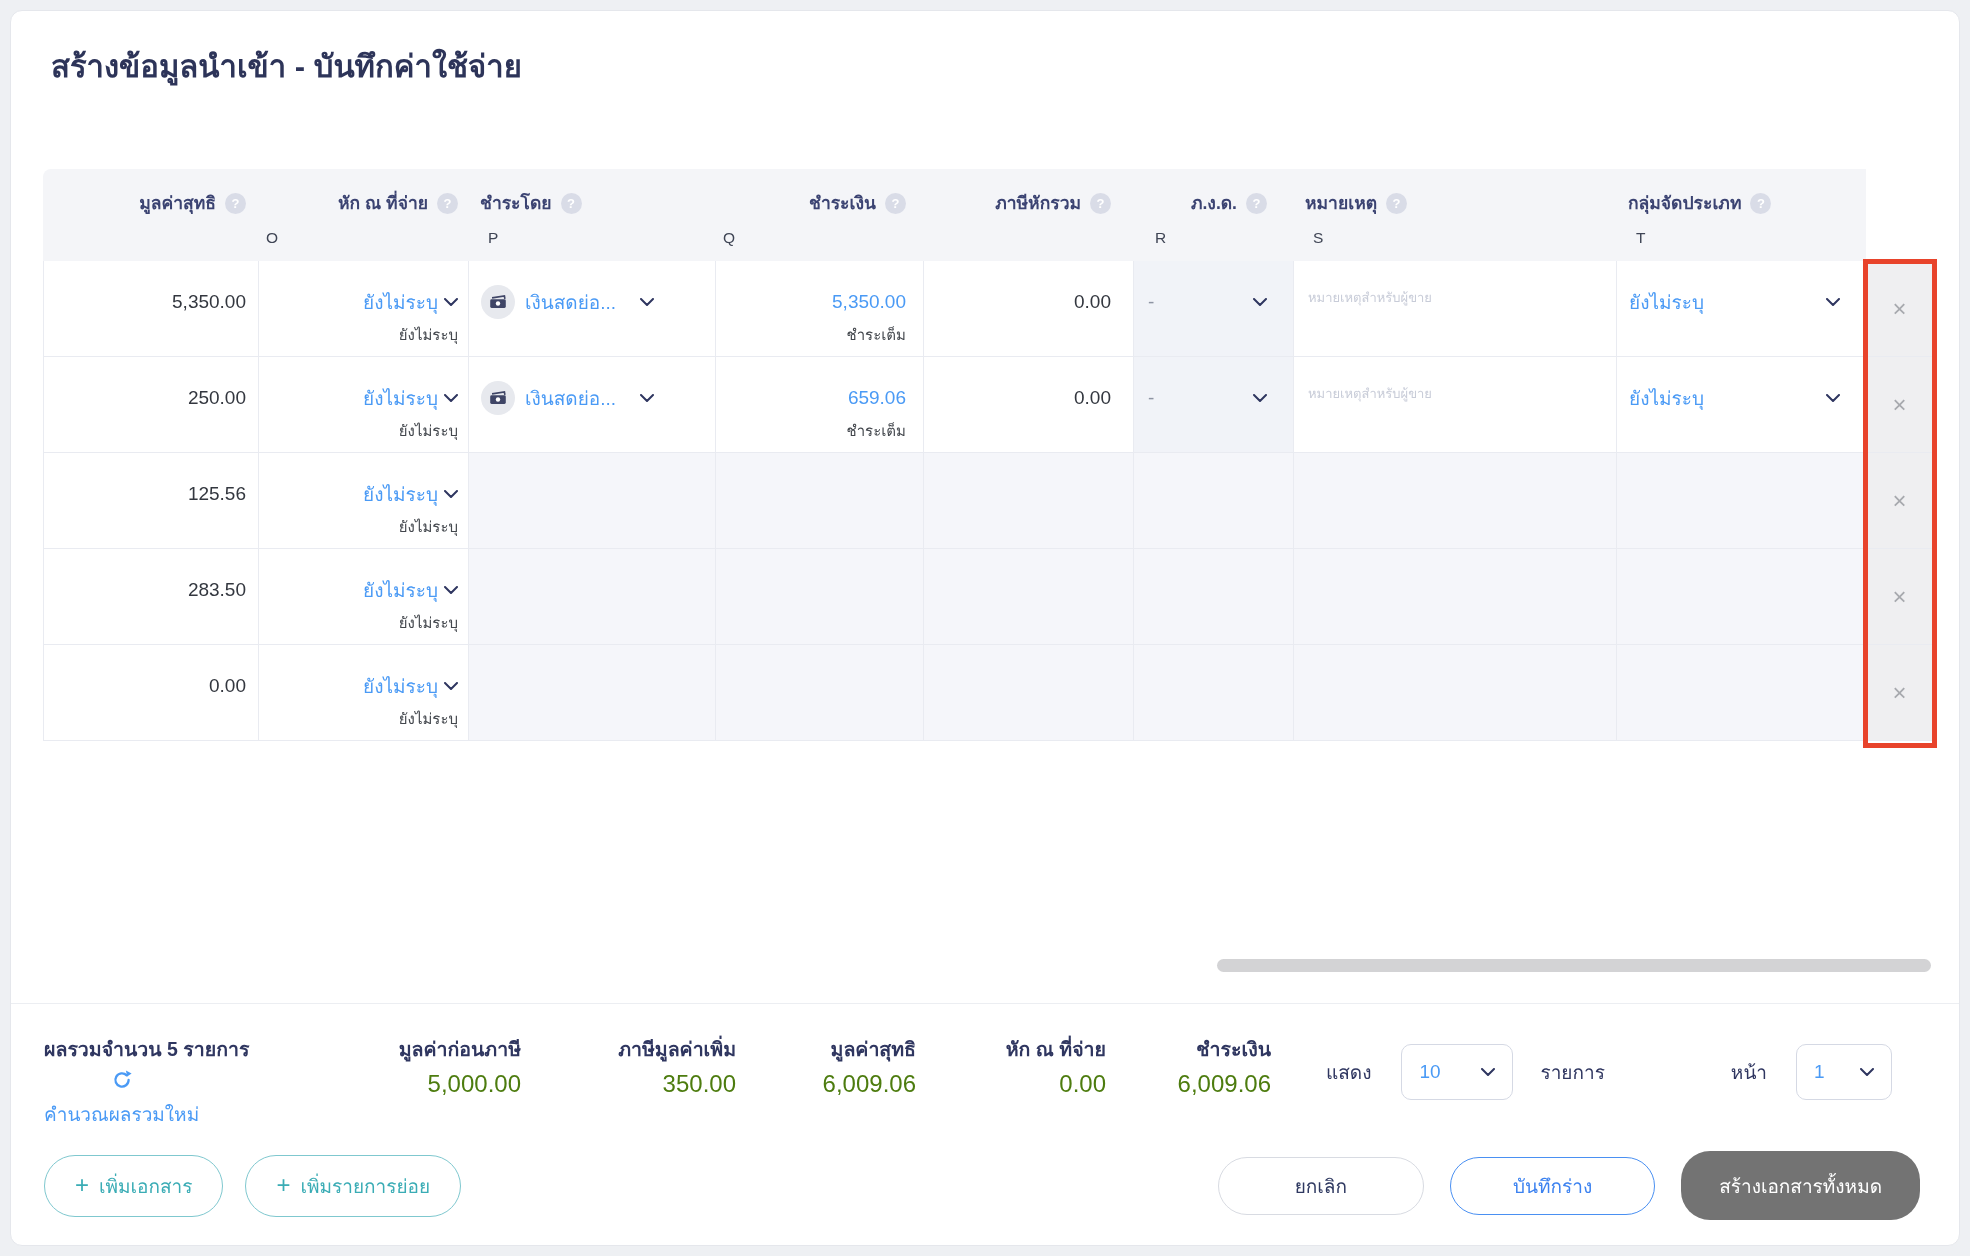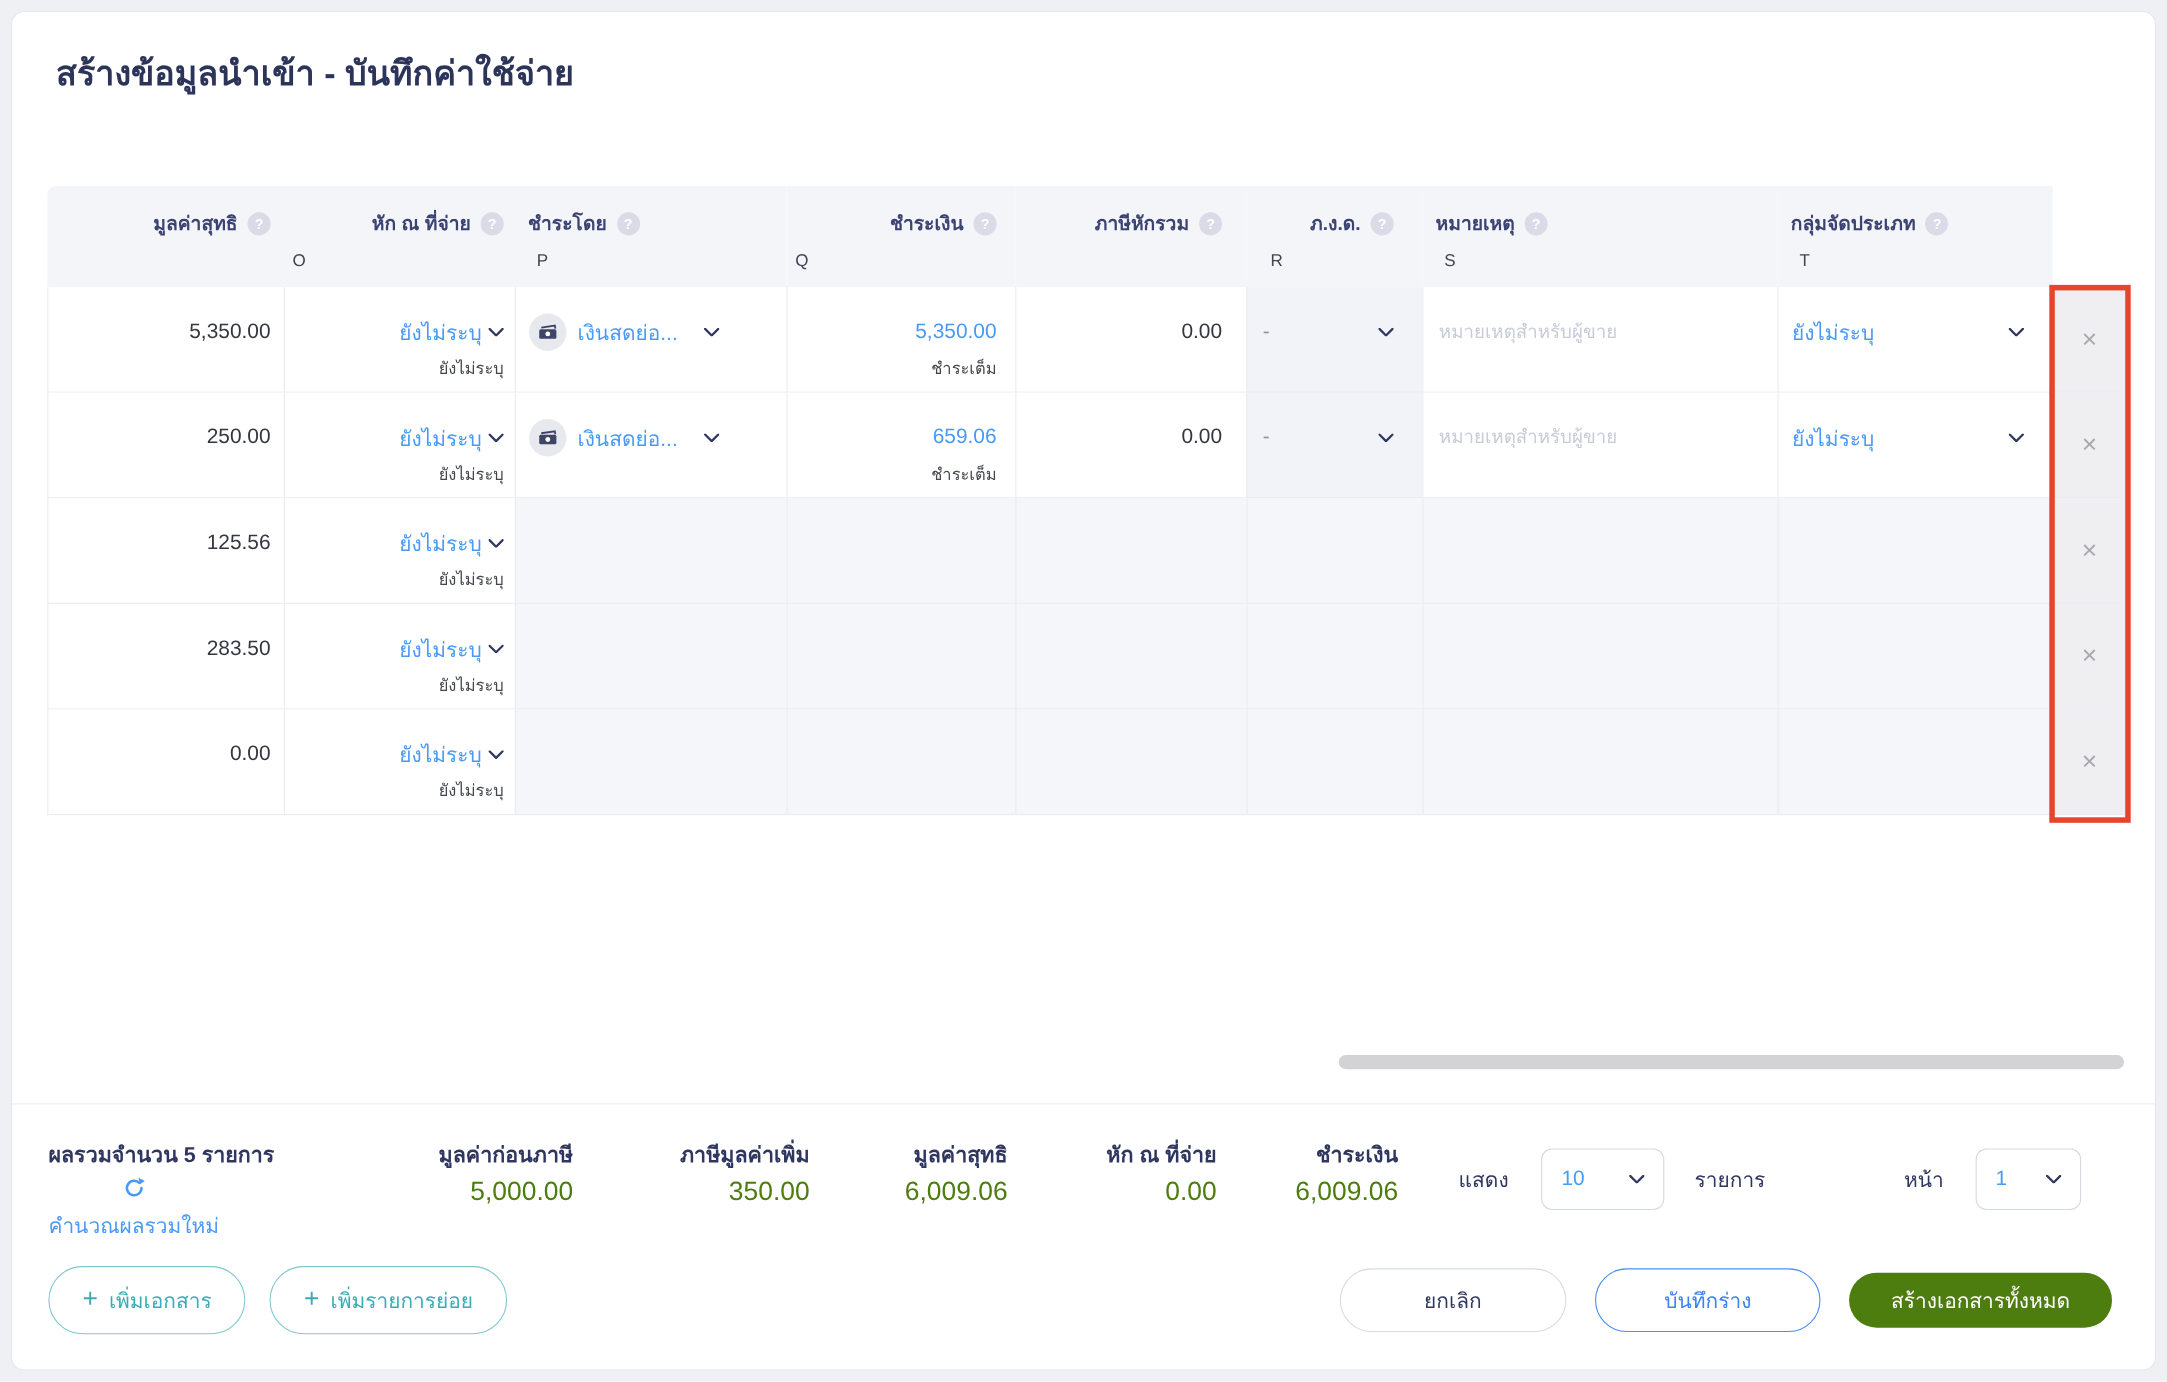--- a/index.html
+++ b/index.html
@@ -83,21 +83,21 @@
   .ml22 { margin-left: 24px; }
   .cash-circ {
     width: 34px; height: 34px; border-radius: 50%;
     background: #e7e9ee; display: inline-flex; align-items: center; justify-content: center;
     margin-right: 10px; flex: 0 0 auto;
   }
   .note-input {
     position: absolute; inset: 0;
     width: 100%; height: 100%;
     border: none; outline: none; background: transparent; resize: none;
-    font-family: inherit; font-size: 17px; color: #404040;
+    font-family: inherit; font-size: 13px; color: #404040;
     padding: 26px 14px 0 14px;
   }
   .note-input::placeholder { color: #c8ccd8; }
   .xbtn {
     width: 100%; height: 100%;
     background: transparent; border: none; cursor: pointer;
     font-size: 24px; color: #a7a9ae; font-family: inherit;
     display: flex; align-items: center; justify-content: center;
   }
   .red-box {
@@ -159,21 +159,21 @@
   }
   .btn-teal-o {
     height: 62px; border-radius: 31px; padding: 0 30px;
     border: 1px solid #7fc8cf; color: #3aacb5; background: transparent;
   }
   .btn-teal-o .plus { font-size: 24px; font-weight: normal; line-height: 1; margin-top: -2px; }
   .gap22 { margin-left: 22px; }
   .right-group { margin-left: auto; display: flex; align-items: center; gap: 26px; }
   .btn-cancel { height: 58px; border-radius: 29px; padding: 0 76px; border: 1px solid #d8dbe2; color: #2f3961; }
   .btn-draft  { height: 58px; border-radius: 29px; padding: 0 62px; border: 1px solid #4a90f2; color: #3c82f0; }
-  .btn-create { height: 50px; border-radius: 29px; padding: 0 38px; border: none; background: #4d7c0f; color: #ffffff; }
+  .btn-create { height: 69px; border-radius: 29px; padding: 0 38px; border: none; background: #737373; color: #ffffff; }
 </style>
 </head>
 <body>
 
 <svg width="0" height="0" style="position:absolute">
   <defs>
     <symbol id="sym-chev" viewBox="0 0 14 8">
       <polyline points="1,1 7,7 13,1" fill="none" stroke="#2f3660" stroke-width="2" stroke-linecap="round" stroke-linejoin="round"></polyline>
     </symbol>
     <symbol id="sym-cash" viewBox="0 0 24 24">

